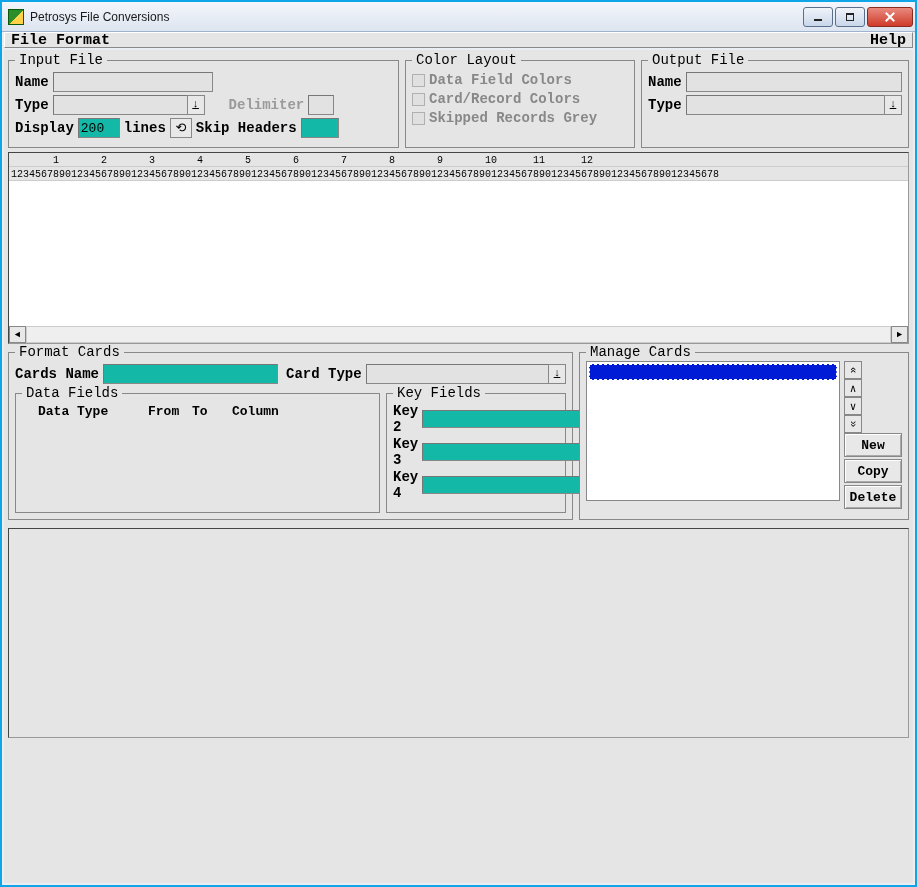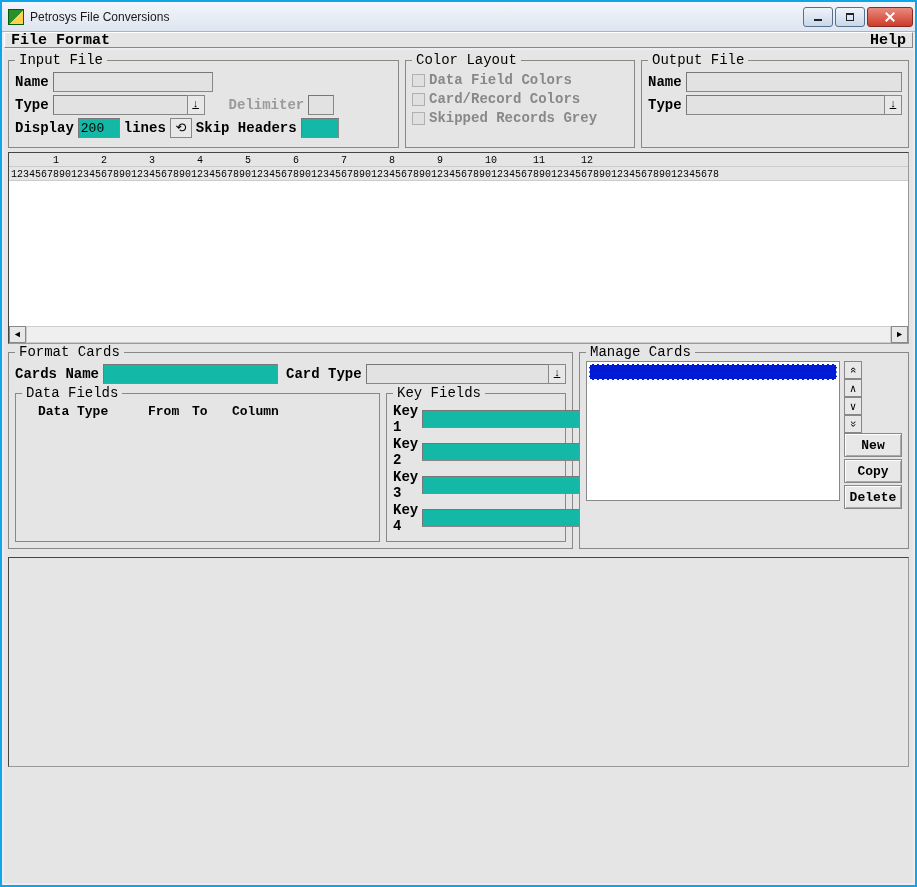--- a/index.html
+++ b/index.html
@@ -300,24 +300,20 @@
             <div class="header-row">
               <span class="hdr" style="width:120px;padding-left:10px">Data Type</span>
               <span class="hdr" style="width:44px">From</span>
               <span class="hdr" style="width:40px">To</span>
               <span class="hdr">Column</span>
             </div>
           </div>
 
           <div class="group key-fields">
             <div class="legend">Key Fields</div>
-            <div class="kf-row">
-                <span class="label">Key 1</span>
-                <input class="textbox white" value="" style="">
-              </div>
             <div class="kf-row">
                 <span class="label">Key 2</span>
                 <input class="textbox white" value="" style="">
               </div>
             <div class="kf-row">
                 <span class="label">Key 3</span>
                 <input class="textbox white" value="" style="">
               </div>
             <div class="kf-row">
                 <span class="label">Key 4</span>

